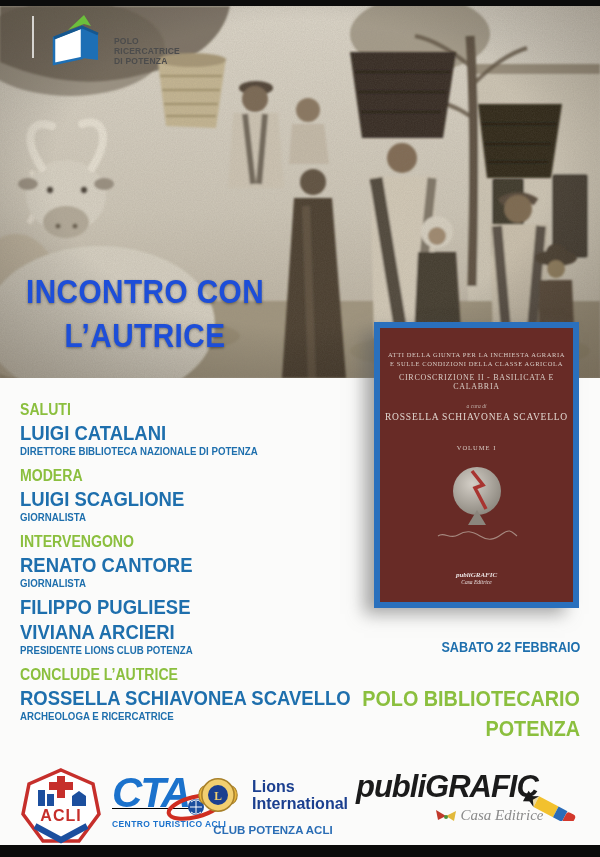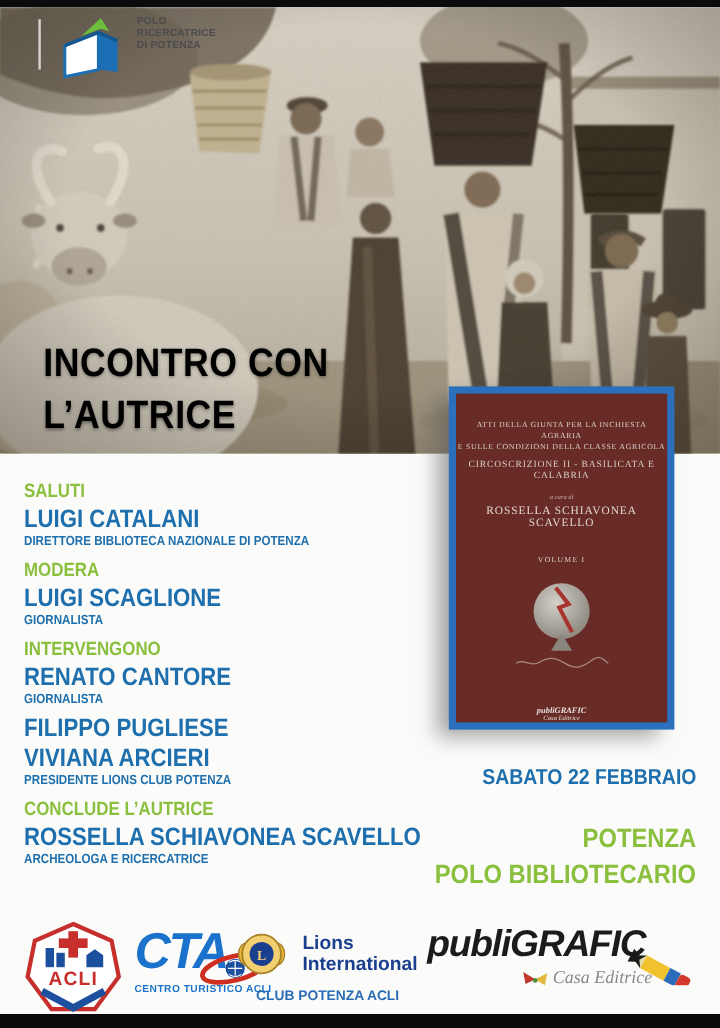--- a/index.html
+++ b/index.html
@@ -12,30 +12,30 @@
   
   .photo{position:absolute;left:0;top:6px;width:600px;height:372px;overflow:hidden;}
   .photo svg{display:block;}
 
   .logo-strip{position:absolute;left:20px;top:6px;display:flex;align-items:flex-start;}
   .mic{position:relative;width:46px;height:52px;}
   .mic-box{position:absolute;left:0;top:2px;width:40px;height:40px;background:#1d4f9c;border-radius:7px;}
   .mic-text{position:absolute;left:-2px;top:33px;color:#1d4f9c;font-weight:bold;font-size:15px;
             text-shadow:0 0 2px rgba(255,255,255,.8);}
   .logo-sep{width:2px;height:42px;background:#d6d4d0;margin:4px 12px 0 12px;}
-  .polo{display:flex;align-items:flex-start;margin-top:0px;}
+  .polo{display:flex;align-items:flex-end;margin-top:0px;}
   .polo-text{margin-left:6px;color:#4c4c4c;font-weight:bold;font-size:8.5px;line-height:10px;letter-spacing:.2px;}
   .polo-text span{display:block;}
 
-  .title{position:absolute;left:26px;top:264px;margin:10px;color:#000000;font-weight:bold;
-         font-size:33px;line-height:44px;letter-spacing:.5px;text-shadow:0 1px 3px rgba(0,0,0,.4);}
+  .title{position:absolute;left:26px;top:264px;margin:0;color:#1d4ed8;font-weight:bold;
+         font-size:33px;line-height:44px;letter-spacing:.5px;text-shadow:0 1px 3px rgba(0,0,0,.4);text-align:center;}
   .title span{display:block;transform:scaleX(.9);transform-origin:0 50%;white-space:nowrap;}
 
   
-  .book{position:absolute;left:374px;top:322px;width:188px;height:286px;background:#2a70bd;
+  .book{position:absolute;left:374px;top:322px;width:205px;height:286px;background:#2a70bd;
         padding:0;box-sizing:border-box;box-shadow:-12px 8px 16px -2px rgba(95,95,95,.55);z-index:5;}
   .book-inner{position:absolute;left:6px;top:6px;right:6px;bottom:6px;background:#682b26;
         display:flex;flex-direction:column;align-items:center;text-align:center;
         font-family:"Liberation Serif",serif;color:#d8cdc6;}
   .bk-t12{font-size:6.5px;line-height:9px;letter-spacing:.6px;font-variant:small-caps;}
   .bk-t3{font-size:8px;margin-top:5px;letter-spacing:.7px;font-variant:small-caps;}
   .bk-cura{font-size:5.5px;margin-top:12px;color:#c2b1aa;font-style:italic;}
   .bk-author{font-size:9.5px;margin-top:3px;letter-spacing:.8px;color:#e0d6cf;font-variant:small-caps;}
   .bk-vol{font-size:6.5px;margin-top:22px;letter-spacing:1px;}
   .bk-emblem{margin-top:14px;}
@@ -48,29 +48,29 @@
   
   .program{position:absolute;left:20px;top:392px;width:350px;z-index:2;}
   .cond{display:inline-block;transform:scaleX(.88);transform-origin:0 50%;white-space:nowrap;}
   .sec-h{color:#8bbf3e;font-weight:bold;font-size:16px;line-height:18px;margin-top:9px;}
   .p-name{color:#1e6fad;font-weight:bold;font-size:21px;line-height:23px;margin-top:2px;}
   .p-role{color:#1e6fad;font-weight:bold;font-size:11px;line-height:14px;margin-bottom:5px;}
 
   
   .event{position:absolute;right:20px;top:632px;text-align:right;z-index:2;}
   .cond-r{display:inline-block;transform:scaleX(.9);transform-origin:100% 50%;white-space:nowrap;}
-  .ev-date{color:#1e6fad;font-weight:bold;font-size:18px;line-height:30px;}
+  .ev-date{color:#1e6fad;font-weight:bold;font-size:14px;line-height:30px;}
   .ev-venue{color:#8bbf3e;font-weight:bold;font-size:22px;line-height:30px;}
   .ev-gap{height:22px;}
 
   
   .footer{position:absolute;left:0;top:763px;width:600px;height:82px;}
   .acli{position:absolute;left:20px;top:5px;}
   .cta-logo{position:absolute;left:112px;top:8px;width:100px;}
-  .cta-main{position:relative;height:46px;}
+  .cta-main{position:relative;height:46px;text-decoration:underline;}
   .cta-text{font-weight:bold;font-style:italic;font-size:42px;line-height:44px;color:#1b72cc;letter-spacing:-2px;}
   .cta-swoosh{position:absolute;left:52px;top:20px;}
   .cta-sub{margin-top:2px;color:#1b72cc;font-weight:bold;font-size:8.5px;letter-spacing:.4px;white-space:nowrap;}
   .lions{position:absolute;left:198px;top:6px;width:150px;text-align:center;}
   .lions-row{display:flex;align-items:center;}
   .lions-name{margin-left:14px;text-align:left;color:#1b3f8f;font-weight:bold;font-size:16px;line-height:17px;}
   .lions-name span{display:block;}
   .lions-sub{margin-top:3px;color:#2a6db5;font-weight:bold;font-size:11.5px;white-space:nowrap;}
   .pg{position:absolute;left:356px;top:4px;width:226px;}
   .pg-row{position:relative;height:44px;}
@@ -263,22 +263,22 @@
       <div class="sec-h"><span class="cond">CONCLUDE L’AUTRICE</span></div>
       <div class="p-name"><span class="cond">ROSSELLA SCHIAVONEA SCAVELLO</span></div>
       <div class="p-role"><span class="cond">ARCHEOLOGA E RICERCATRICE</span></div>
     </div>
 
   </div>
 
   <div class="event">
     <div class="ev-date"><span class="cond-r">SABATO 22 FEBBRAIO</span></div>
     <div class="ev-gap"></div>
+    <div class="ev-venue"><span class="cond-r">POLO BIBLIOTECARIO</span></div>
     <div class="ev-venue"><span class="cond-r">POTENZA</span></div>
-    <div class="ev-venue"><span class="cond-r">POLO BIBLIOTECARIO</span></div>
   </div>
 
   <div class="footer">
 
     <div class="acli">
       <svg width="82" height="76" viewBox="0 0 82 76">
         <polygon points="41,2 73,16 79,46 59,73 23,73 3,46 9,16" fill="#ffffff" stroke="#c62f2b" stroke-width="3.5"></polygon>
         <rect x="37" y="8" width="8" height="22" fill="#c62f2b"></rect>
         <rect x="29" y="14" width="24" height="8" fill="#c62f2b"></rect>
         <rect x="18" y="22" width="7" height="16" fill="#1c4f9e"></rect>

